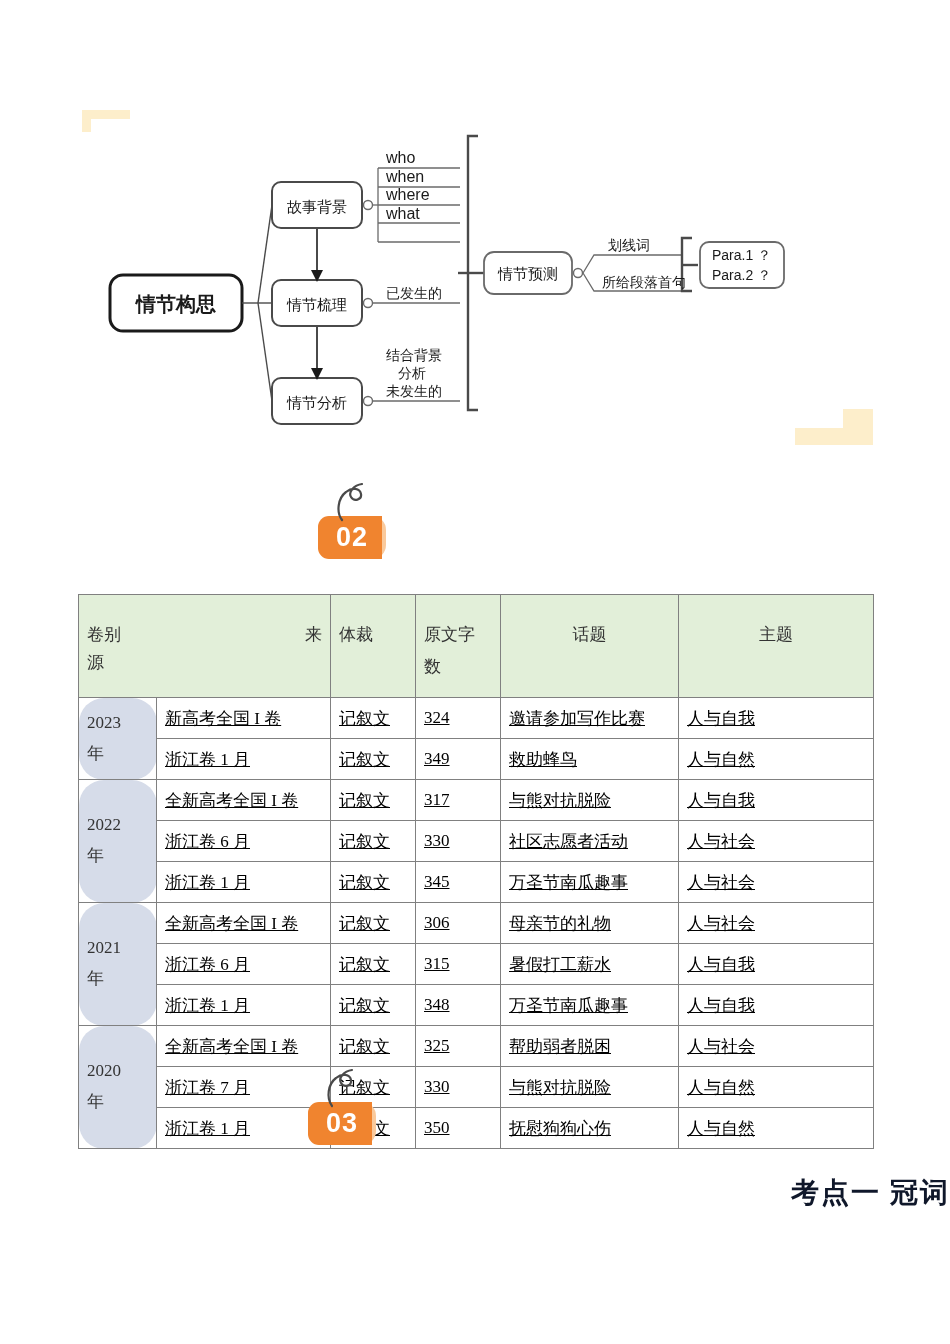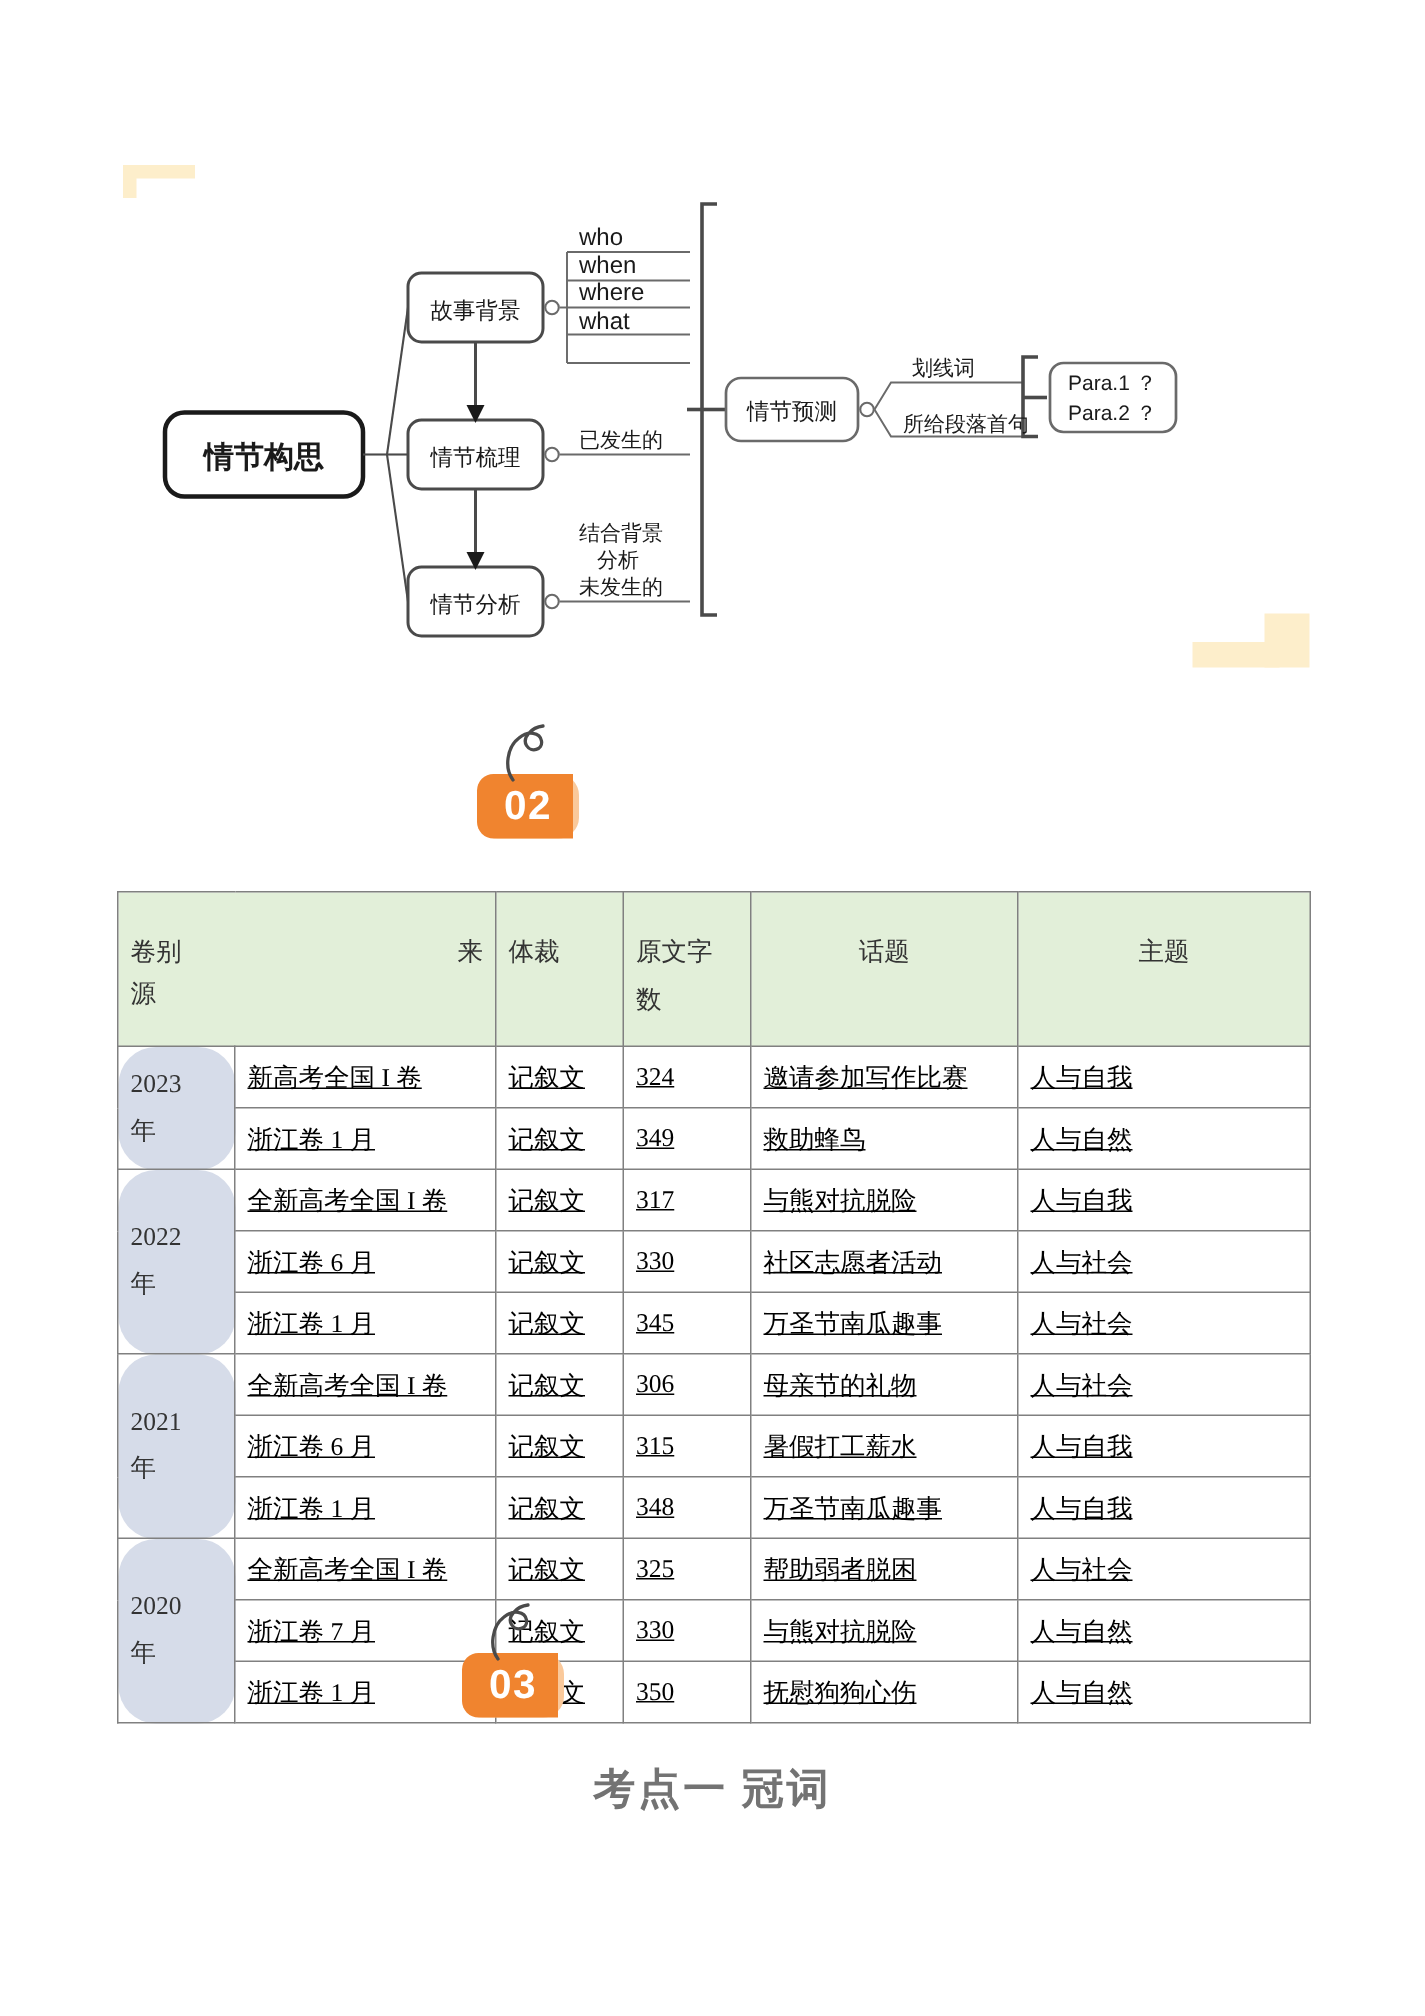--- a/index.html
+++ b/index.html
@@ -149,22 +149,22 @@
   .col-5 { width: 178px; }
   .col-6 { width: 195px; }
   #exam-table tbody td { height: 28px; }
 
   
   #kaodian-title {
     position: absolute;
     left: 0;
     top: 1174px;
     width: 950px;
-    text-align: center;
-    color: #737373;
+    text-align: right;
+    color: #0f172a;
     font-size: 28px;
     font-weight: bold;
     font-family: "Liberation Serif", "DejaVu Serif", serif;
     letter-spacing: 2px;
   }
 </style>
 </head>
 <body>
 
 <div class="deco" id="deco-tl-h"></div>

